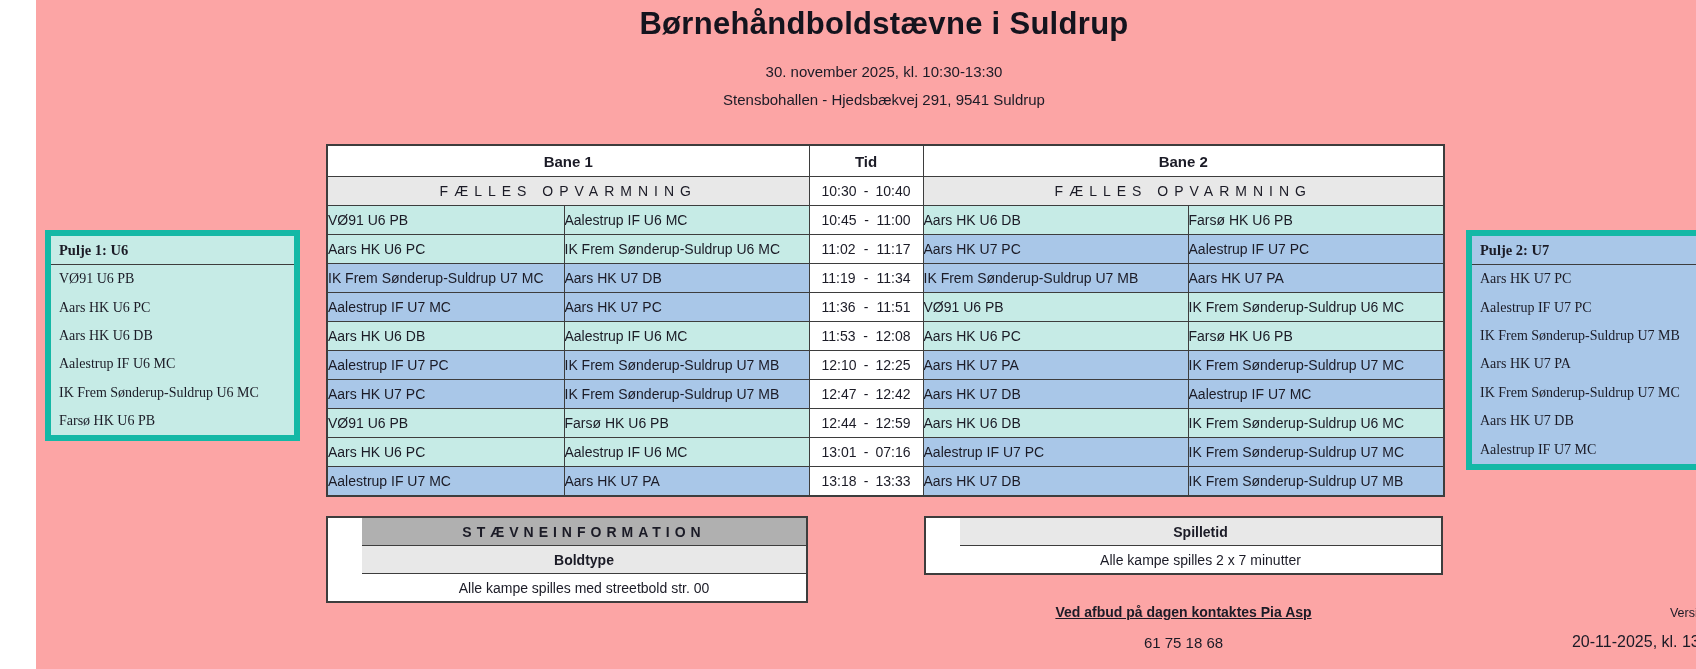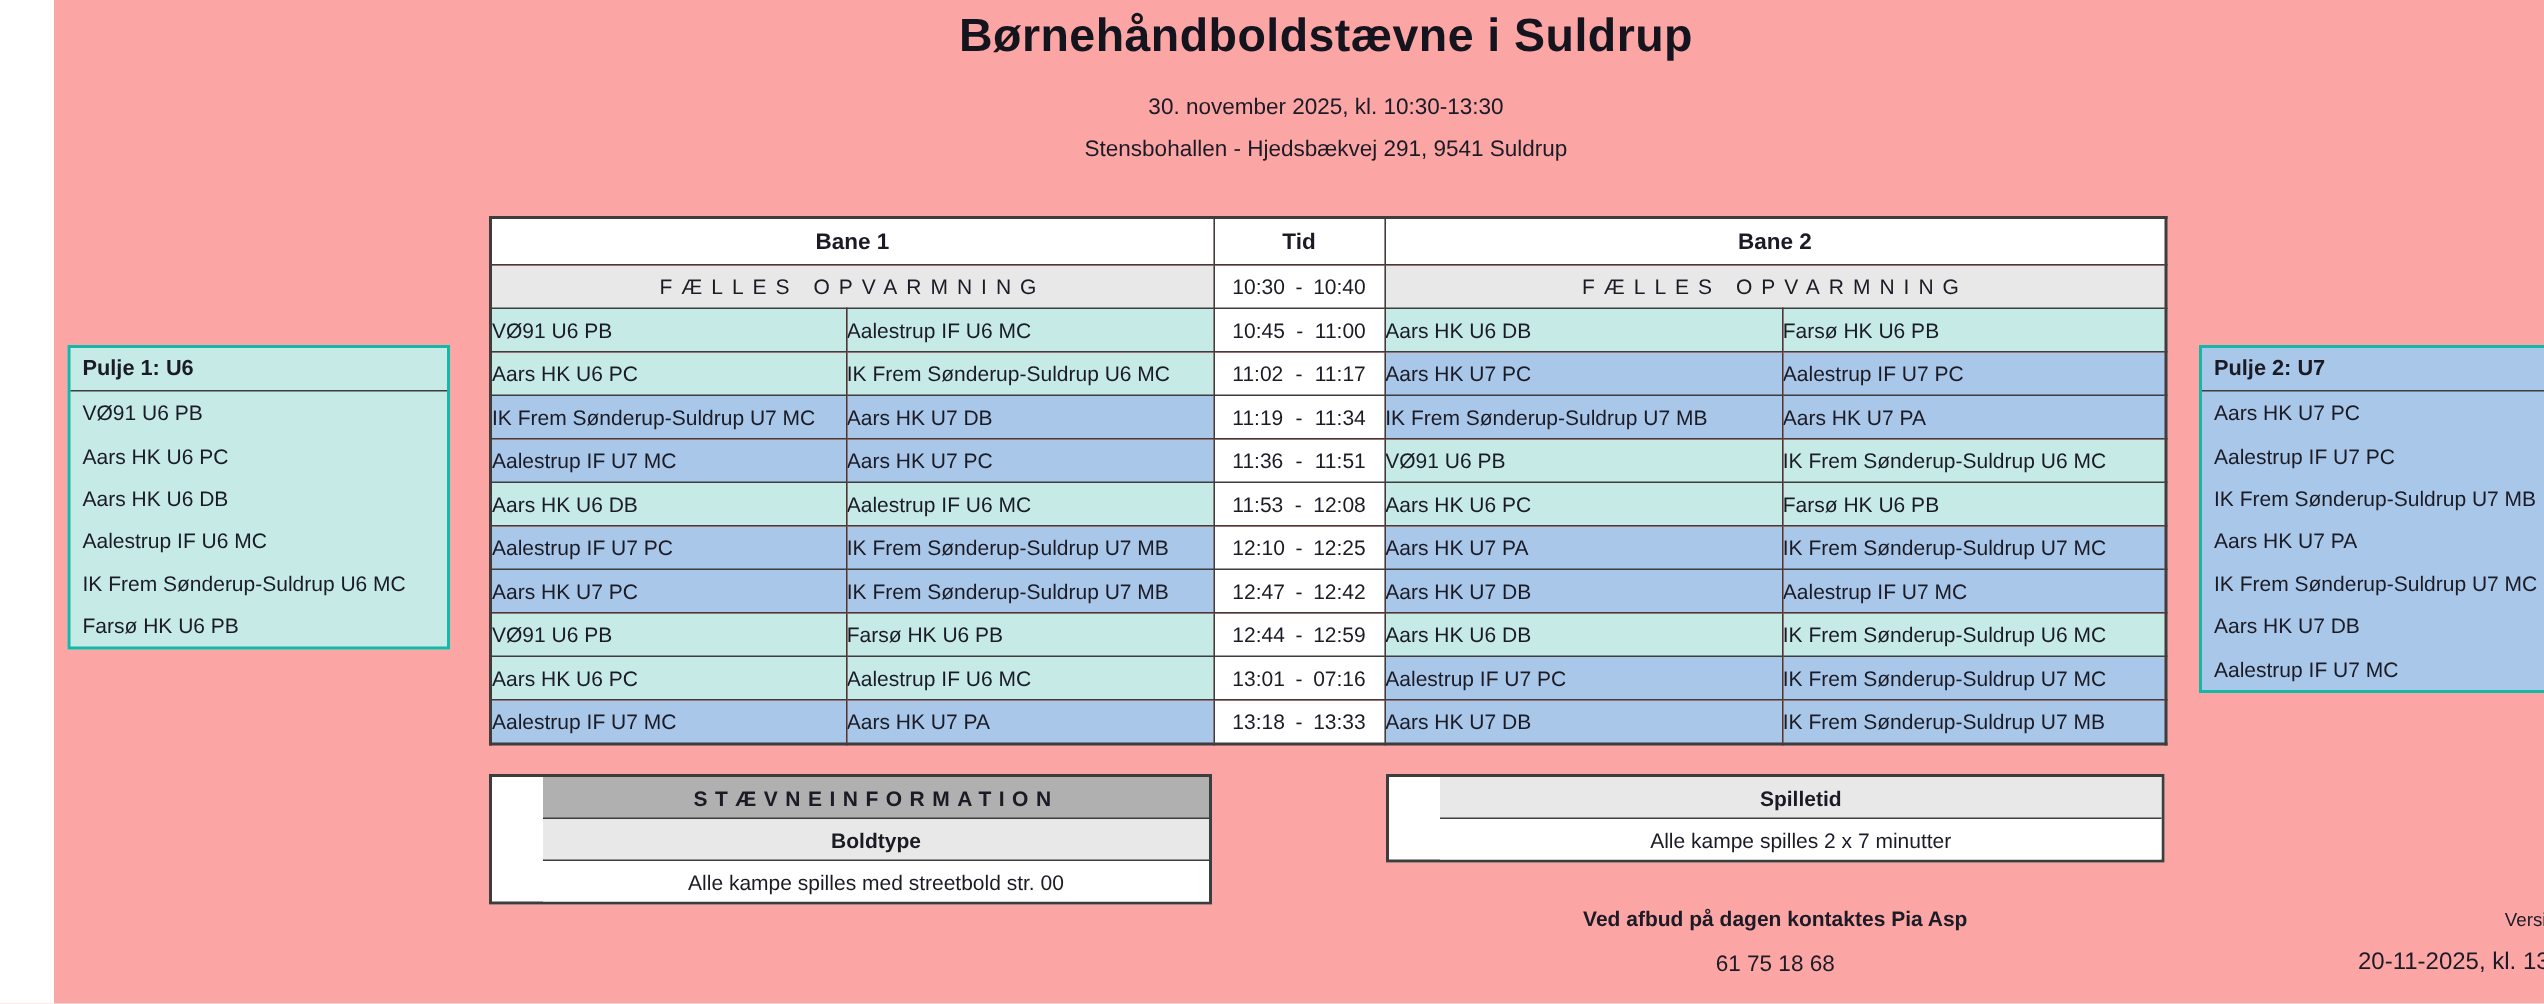--- a/index.html
+++ b/index.html
@@ -22,39 +22,39 @@
   td.cell{height:28px;}
   td.team{padding-left:6px;}
   td.u6{background:#c6ebe6;}
   td.u7{background:#a9c7e8;}
   td.warm{background:#e8e8e8;text-align:center;letter-spacing:6px;font-size:14.5px;}
   td.time{background:#fff;}
   .time-wrap{display:flex;justify-content:space-between;align-items:center;padding:0 12px;}
   .t-dash{flex:0 0 auto;}
 
   
-  .pool{position:absolute;border:2px solid #14b8a6;box-sizing:border-box;}
+  .pool{position:absolute;border:6px solid #14b8a6;box-sizing:border-box;font-family:Liberation Serif, serif;}
   .pool.u6{background:#c6ebe6;}
   .pool.u7{background:#a9c7e8;}
   .pool-header{height:28px;display:flex;align-items:center;padding-left:8px;
                font-weight:700;font-size:14.5px;border-bottom:1px solid #3d3d3d;}
   .pool-team{height:28.4px;display:flex;align-items:center;padding-left:8px;font-size:14px;white-space:nowrap;}
 
   
   .infobox{position:absolute;border:2px solid #3d3d3d;box-sizing:border-box;background:#fff;padding-left:34px;}
   .infobox .row{height:27px;display:flex;align-items:center;justify-content:center;
                 font-size:14px;border-bottom:1px solid #3d3d3d;}
   .infobox .row:last-child{border-bottom:none;}
   .row.dark{background:#b0b0b0;font-weight:700;letter-spacing:5px;}
   .row.light{background:#e8e8e8;font-weight:700;}
   .row.plain{background:#fff;}
 
   
   .contact{position:absolute;left:888px;top:604px;width:519px;text-align:center;
-           font-weight:700;font-size:14px;}
+           font-weight:700;font-size:14px;text-decoration:underline;}
   .phone{position:absolute;left:888px;top:634px;width:519px;text-align:center;font-size:15px;}
   .version{position:absolute;right:10px;top:606px;font-size:12.5px;text-align:right;}
   .stamp{position:absolute;right:10px;top:633px;font-size:16px;text-align:right;}
 </style>
 </head>
 <body>
 
 <div class="page">
 
   <div class="title">Børnehåndboldstævne i Suldrup</div>

